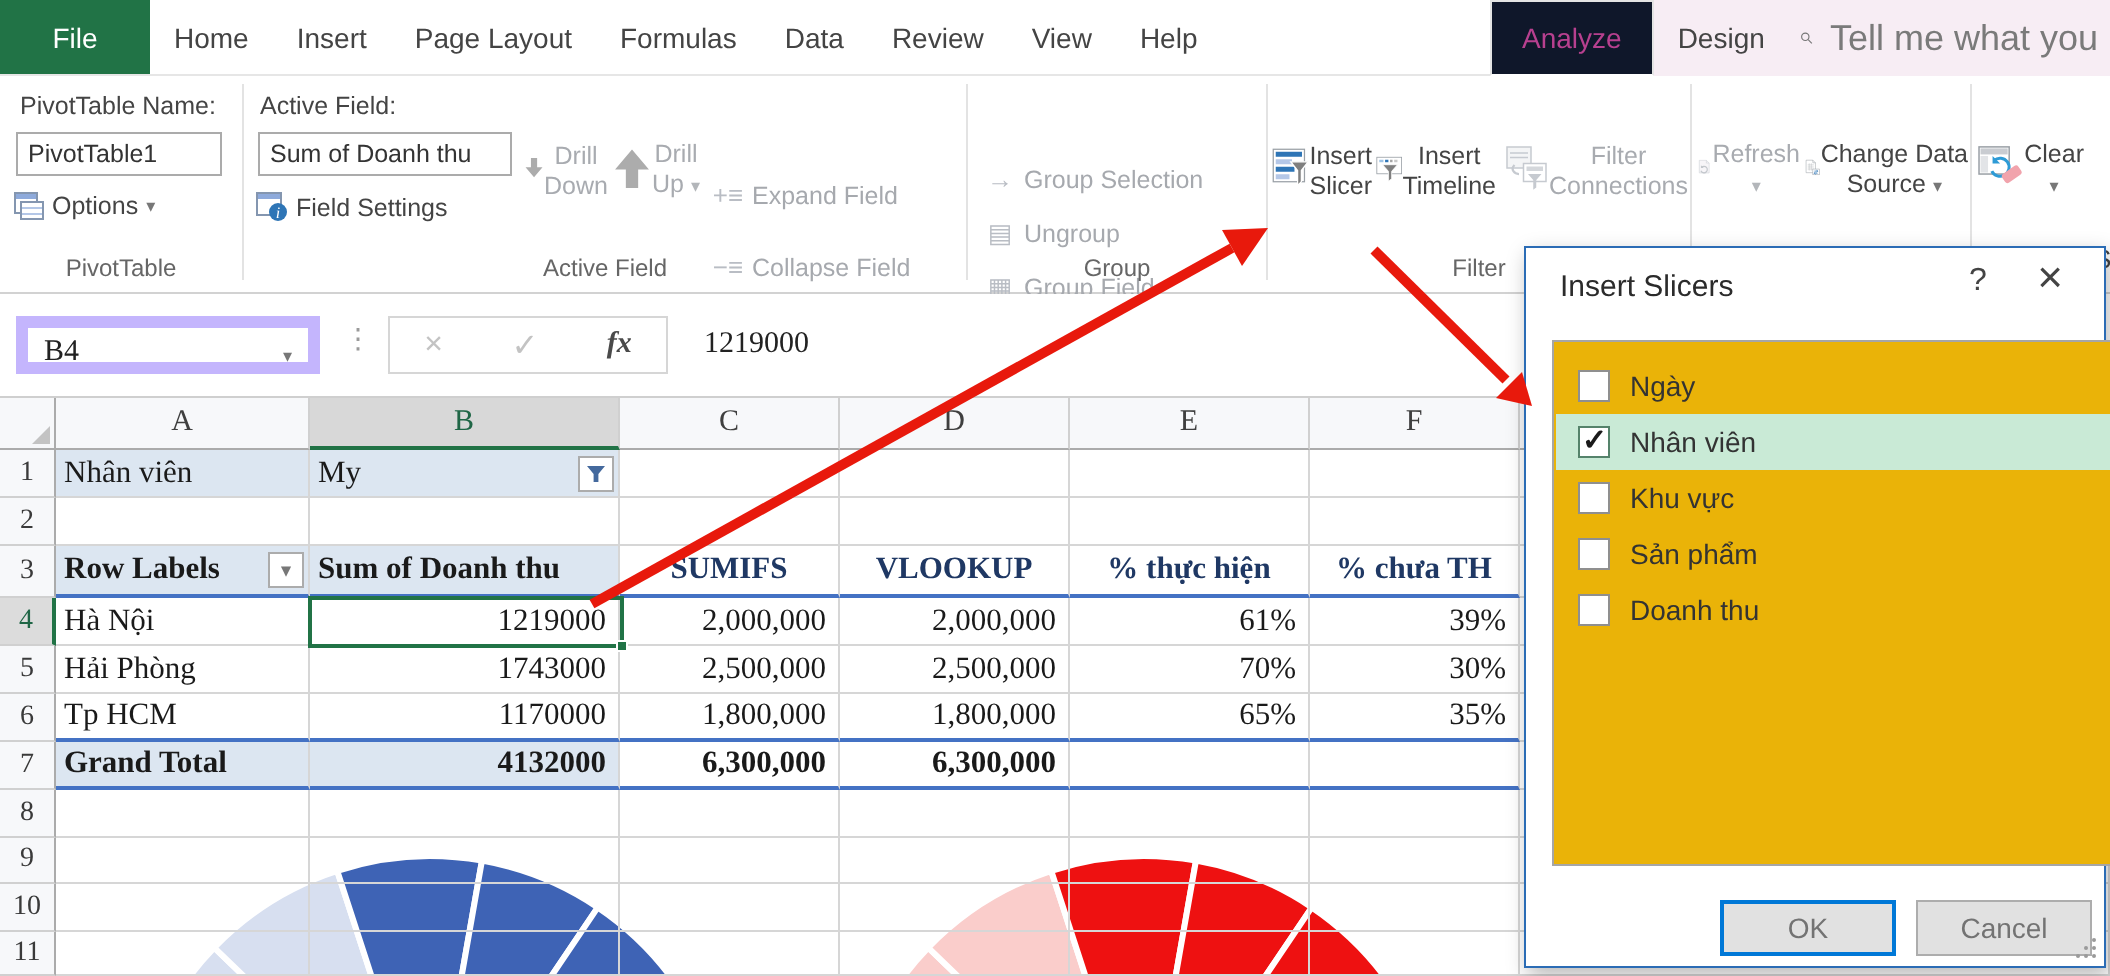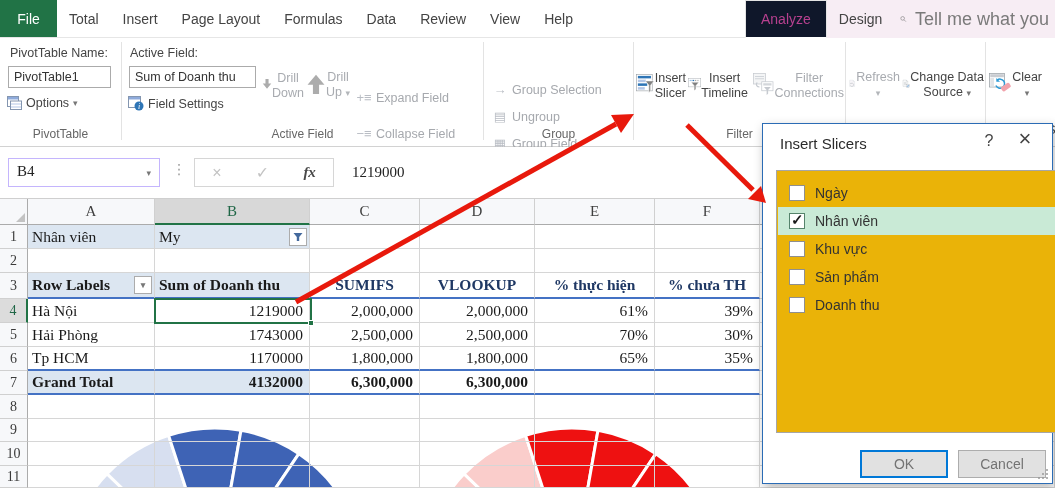--- a/index.html
+++ b/index.html
@@ -4,21 +4,21 @@
 <style>
   * { margin:0; padding:0; box-sizing:border-box; }
   body { background:#888; }
   .app { position:relative; width:1055px; height:488px; background:#fff; overflow:hidden;
          font-family:"Liberation Sans", sans-serif; color:#444; }
 
   
   .tabbar { position:absolute; left:0; top:0; width:1055px; height:38px; background:#fff;
             border-bottom:1px solid #E6E6E6; display:flex; align-items:stretch; }
   .tab { display:flex; align-items:center; padding:0 12px; font-size:14px; color:#444; cursor:default; }
-  .tab.file { width:57px; justify-content:center; background:#217346; color:#fff; }
+  .tab.file { width:75px; justify-content:center; background:#217346; color:#fff; }
   .ctx { position:absolute; left:745px; top:0; width:310px; height:38px; background:#F7EDF4; display:flex; align-items:stretch; }
   .tab.active { background:#0f172a; border:1px solid #E4E4E4; border-bottom:1px solid #fff; color:#B7408F; z-index:2; padding:0 15px;}
   .tellme { display:flex; align-items:center; gap:8px; padding:0 6px; color:#7A7A7A; font-size:18px; white-space:nowrap; overflow:hidden; }
 
   
   .ribbon { position:absolute; left:0; top:38px; width:1055px; height:109px; background:#fff; border-bottom:1px solid #D2D2D2; }
   .rsep { position:absolute; top:4px; width:1px; height:98px; background:#E3E3E3; }
   .glabel { position:absolute; top:89px; height:14px; font-size:12px; color:#666; text-align:center; }
   .rtext { position:absolute; font-size:12.5px; color:#444; white-space:nowrap; }
   .rinput { position:absolute; height:22px; border:1px solid #ABABAB; background:#fff; font-size:12.5px; color:#333;
@@ -27,21 +27,21 @@
   .rbtn-s.dis { color:#A6A9AE; }
   .rbig { position:absolute; top:4px; height:84px; display:flex; flex-direction:row; align-items:center; text-align:center; }
   .rbig .lbl { font-size:12.5px; line-height:15px; color:#444; margin-top:3px; white-space:nowrap; }
   .rbig.dis .lbl { color:#A8ABB0; }
   .caret { font-size:9px; color:#777; }
   .dis .caret { color:#B3B6BA; }
   .gicon { font-size:13px; color:#B9BDC4; width:16px; display:inline-block; text-align:center; }
 
   
   .fbar { position:absolute; left:0; top:147px; width:1055px; height:52px; background:#fff; border-bottom:1px solid #CFCFCF; }
-  .namebox { position:absolute; left:8px; top:11px; width:152px; height:29px; border:1px solid #c4b5fd;
+  .namebox { position:absolute; left:8px; top:11px; width:152px; height:29px; border:6px solid #c4b5fd;
              font-family:"Liberation Serif", serif; font-size:15px; color:#222; padding:4px 0 0 8px; }
   .namebox .caret { position:absolute; right:8px; top:9px; }
   .fxbox { position:absolute; left:194px; top:11px; width:140px; height:29px; border:1px solid #D6D6D6;
            display:flex; align-items:center; justify-content:space-around; }
   .fgray { color:#C3C3C3; font-size:16px; }
   .fx { font-family:"Liberation Serif", serif; font-style:italic; font-weight:bold; color:#4A4A4A; font-size:15px; }
   .fval { position:absolute; left:340px; top:11px; height:29px; display:flex; align-items:center; padding-left:12px;
           font-family:"Liberation Serif", serif; font-size:15px; color:#222; }
   .vdots { position:absolute; left:172px; top:14px; color:#9A9A9A; font-size:14px; }
 
@@ -92,21 +92,21 @@
   .pies { position:absolute; left:0; top:0; z-index:1; }
   svg { display:block; }
 </style>
 </head>
 <body>
 
 <div class="app">
 
   <div class="tabbar">
     <div class="tab file">File</div>
-    <div class="tab">Total</div>
+    <div class="tab">Home</div>
     <div class="tab">Insert</div>
     <div class="tab">Page Layout</div>
     <div class="tab">Formulas</div>
     <div class="tab">Data</div>
     <div class="tab">Review</div>
     <div class="tab">View</div>
     <div class="tab">Help</div>
     <div class="ctx">
       <div class="tab active">Analyze</div>
       <div class="tab">Design</div>

